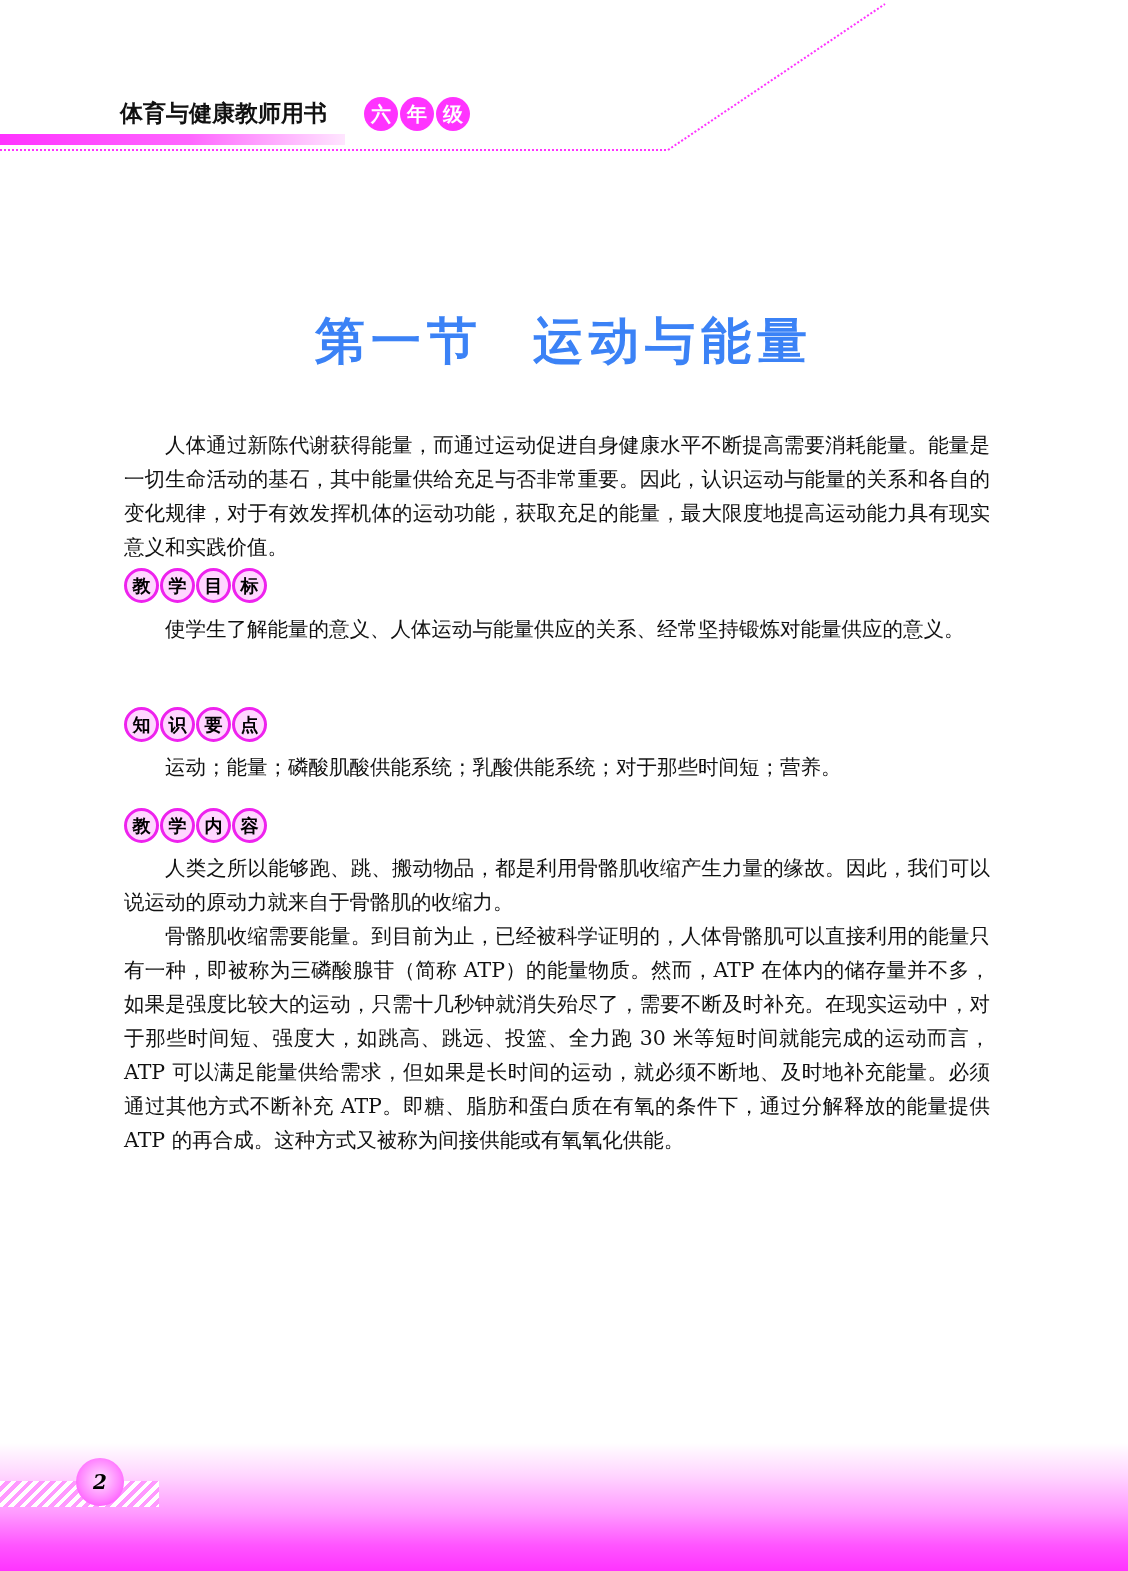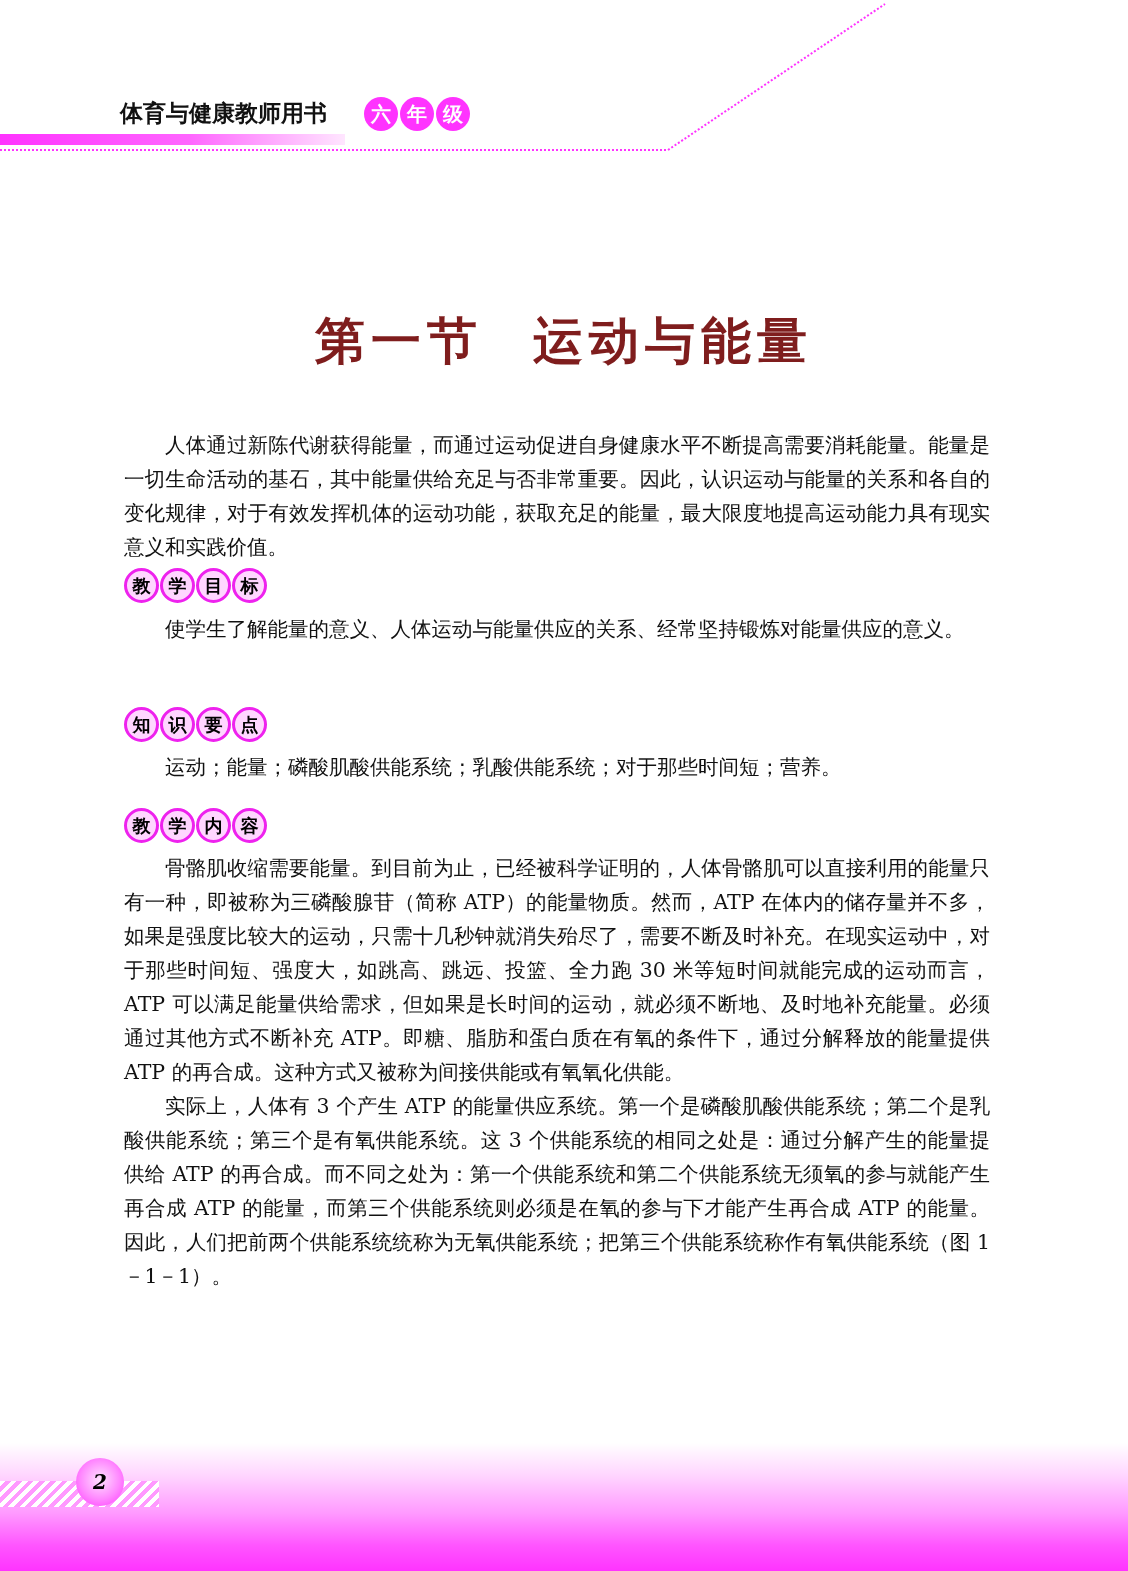--- a/index.html
+++ b/index.html
@@ -23,21 +23,21 @@
     display: flex; align-items: center; justify-content: center;
   }
   .header-band {
     position: absolute; left: 0; top: 134px; width: 345px; height: 11px;
     background: linear-gradient(to right, #ff33ff 0%, #ff66ff 55%, #ffe6ff 100%);
   }
   .dotted-svg { position: absolute; left: 0; top: 0; }
   .chapter-title {
     position: absolute; left: 0; width: 1128px; top: 308px; text-align: center;
     font-family: "DejaVu Serif", "Liberation Serif", serif;
-    font-weight: bold; font-size: 50px; letter-spacing: 6px; color: #7f1d1d;
+    font-weight: bold; font-size: 50px; letter-spacing: 6px; color: #3b82f6;
   }
   .chapter-title .gap { display: inline-block; width: 50px; }
   .body-text {
     position: absolute; left: 124px; width: 866px;
     font-size: 20.5px; line-height: 34px; text-align: justify; color: #111;
   }
   .body-text p { margin: 0; text-indent: 2em; }
   .section-head { position: absolute; left: 124px; display: flex; gap: 1px; }
   .section-badge {
     width: 35px; height: 35px; border-radius: 50%;
@@ -104,19 +104,19 @@
   <p>运动；能量；磷酸肌酸供能系统；乳酸供能系统；对于那些时间短；营养。</p>
 </div>
 
 <div class="section-head" style="top:808px;">
   <div class="section-badge">教</div>
   <div class="section-badge">学</div>
   <div class="section-badge">内</div>
   <div class="section-badge">容</div>
 </div>
 <div class="body-text" style="top:851px;">
+  <p>人类之所以能够跑、跳、搬动物品，都是利用骨骼肌收缩产生力量的缘故。因此，我们可以说运动的原动力就来自于骨骼肌的收缩力。</p>
   <p>骨骼肌收缩需要能量。到目前为止，已经被科学证明的，人体骨骼肌可以直接利用的能量只有一种，即被称为三磷酸腺苷（简称 ATP）的能量物质。然而，ATP 在体内的储存量并不多，如果是强度比较大的运动，只需十几秒钟就消失殆尽了，需要不断及时补充。在现实运动中，对于那些时间短、强度大，如跳高、跳远、投篮、全力跑 30 米等短时间就能完成的运动而言，ATP 可以满足能量供给需求，但如果是长时间的运动，就必须不断地、及时地补充能量。必须通过其他方式不断补充 ATP。即糖、脂肪和蛋白质在有氧的条件下，通过分解释放的能量提供 ATP 的再合成。这种方式又被称为间接供能或有氧氧化供能。</p>
-  <p>实际上，人体有 3 个产生 ATP 的能量供应系统。第一个是磷酸肌酸供能系统；第二个是乳酸供能系统；第三个是有氧供能系统。这 3 个供能系统的相同之处是：通过分解产生的能量提供给 ATP 的再合成。而不同之处为：第一个供能系统和第二个供能系统无须氧的参与就能产生再合成 ATP 的能量，而第三个供能系统则必须是在氧的参与下才能产生再合成 ATP 的能量。因此，人们把前两个供能系统统称为无氧供能系统；把第三个供能系统称作有氧供能系统（图 1－1－1）。</p>
 </div>
 
 <div class="footer-band"></div>
 <div class="footer-hatch"></div>
 <div class="page-number">2</div>
 
 </body></html>

